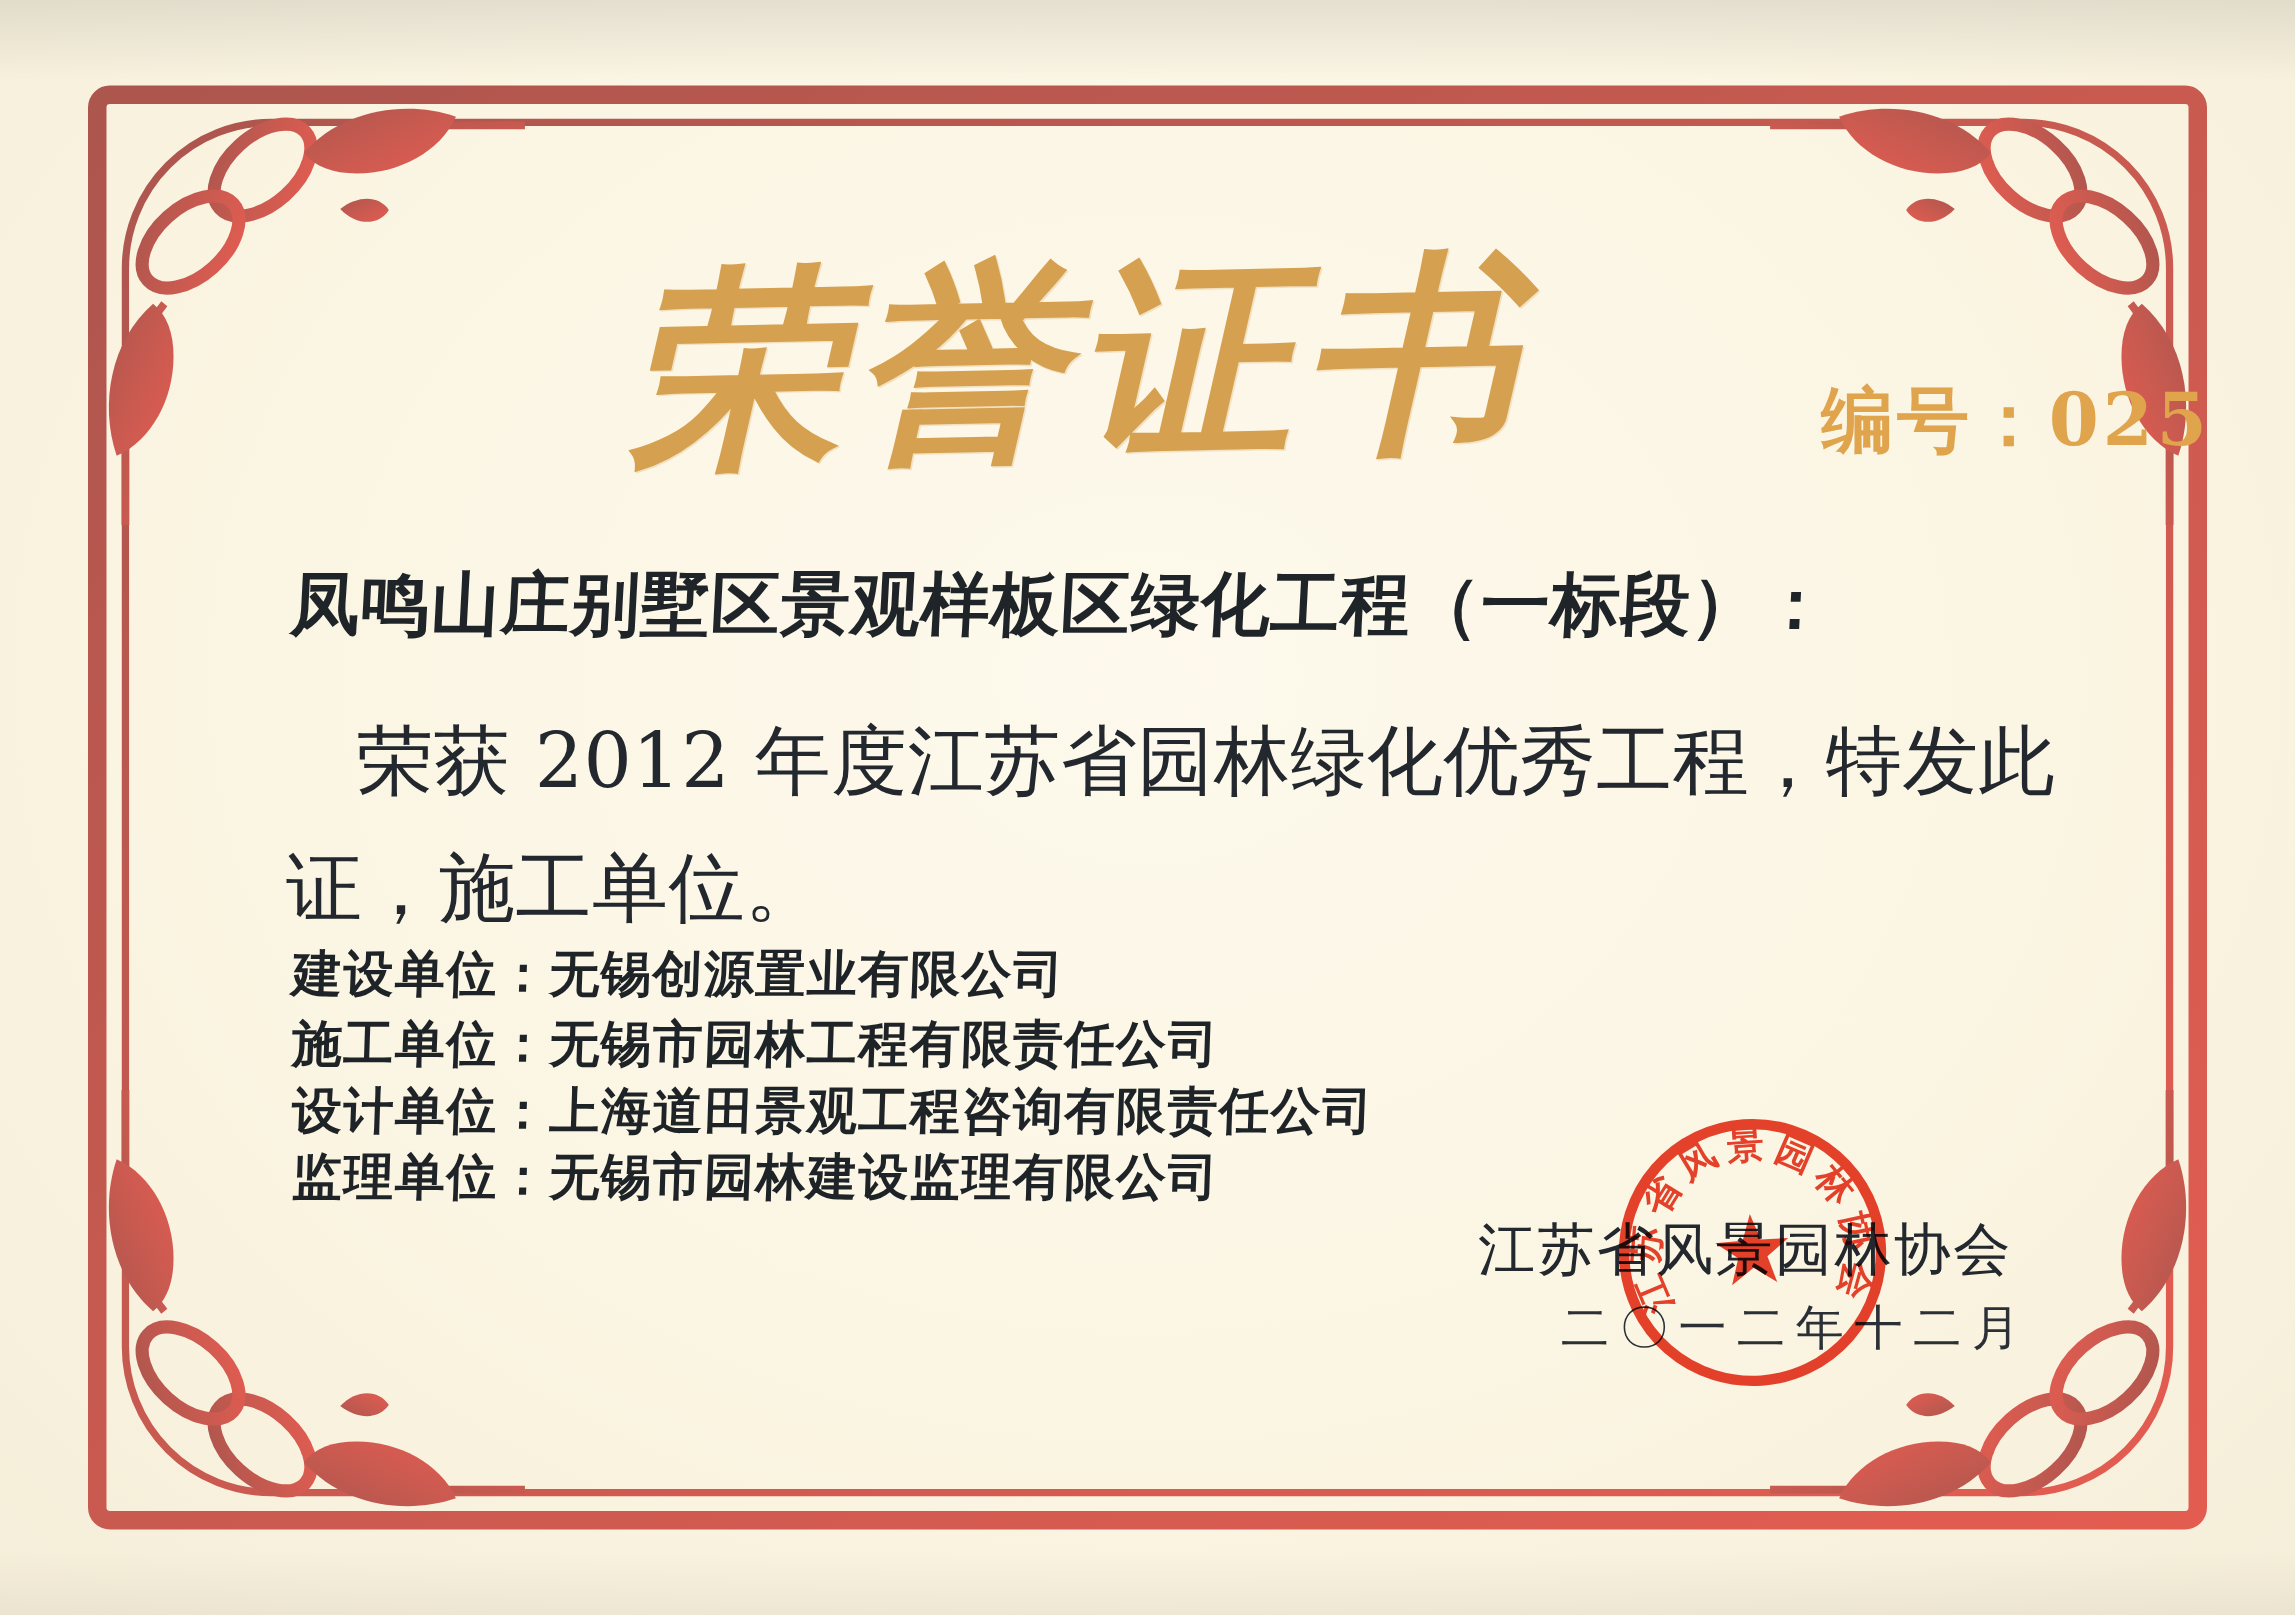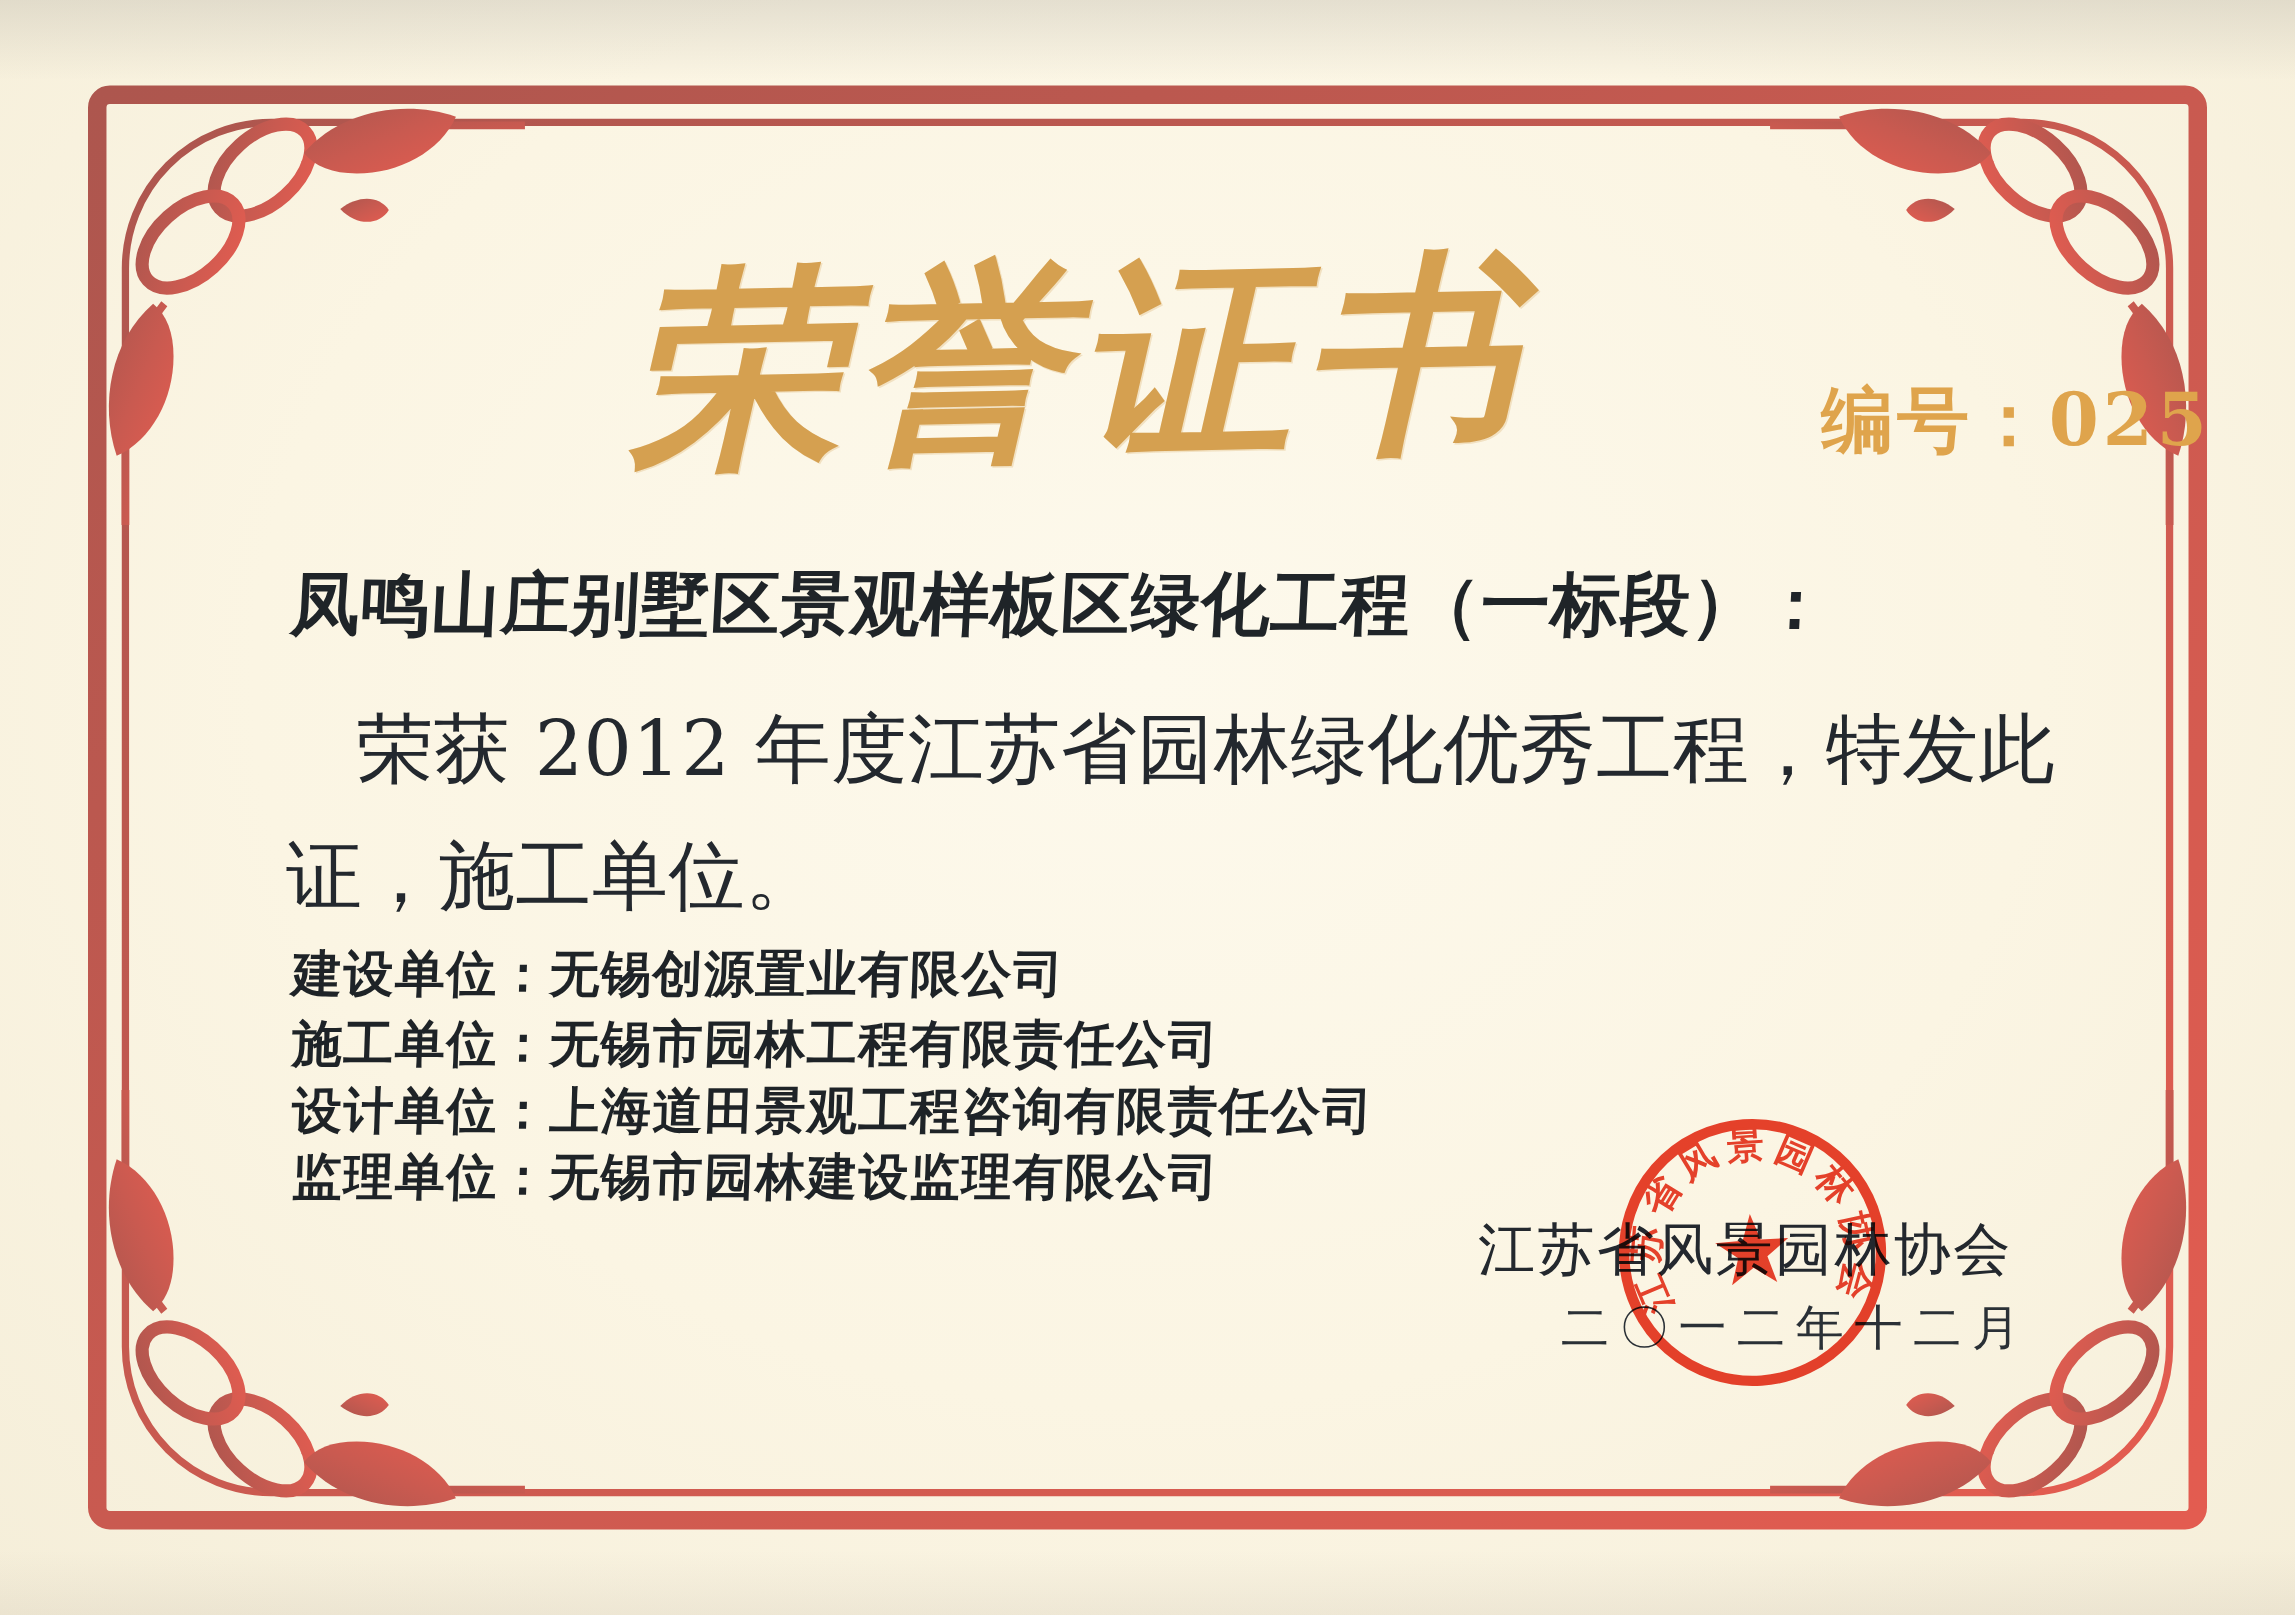--- a/index.html
+++ b/index.html
@@ -36,21 +36,21 @@
     letter-spacing: 3.9px;
     color: #dfa44c;
   }
   .recipient {
     left: 291px; top: 559px;
     font-size: 69px; font-weight: bold;
     letter-spacing: 1px;
     color: #1f2428;
     transform: skewX(-3deg);
   }
-  .body-line { color: #23282e; font-size: 76px; letter-spacing: 0.5px; }
+  .body-line { color: #23282e; font-size: 76px; letter-spacing: 0.5px; margin-top: 12px; }
   .body-line1 { left: 357px; top: 699px; }
   .body-line2 { left: 286px; top: 826px; }
 
   .unit-line {
     left: 292px;
     font-size: 50px; font-weight: bold;
     letter-spacing: 1.5px;
     color: #1e2327;
     transform: skewX(-2deg);
   }

